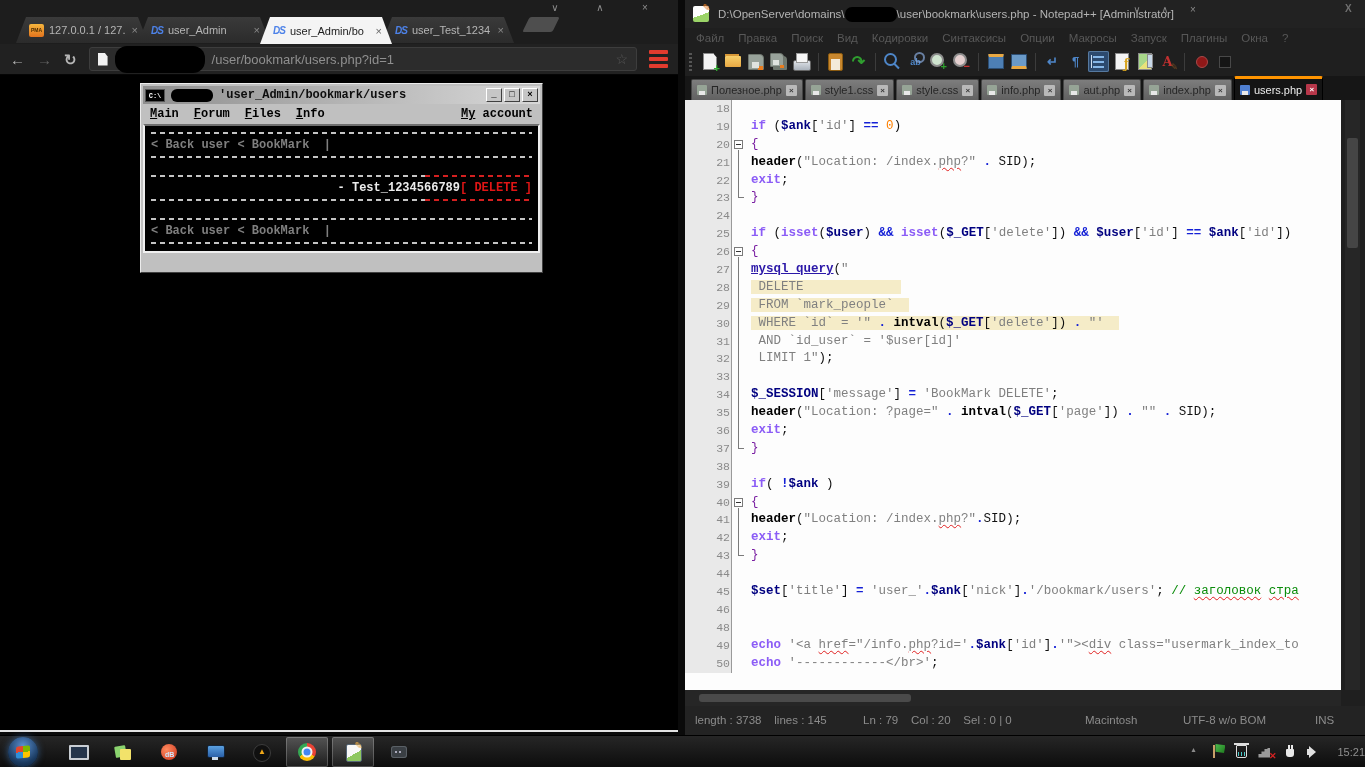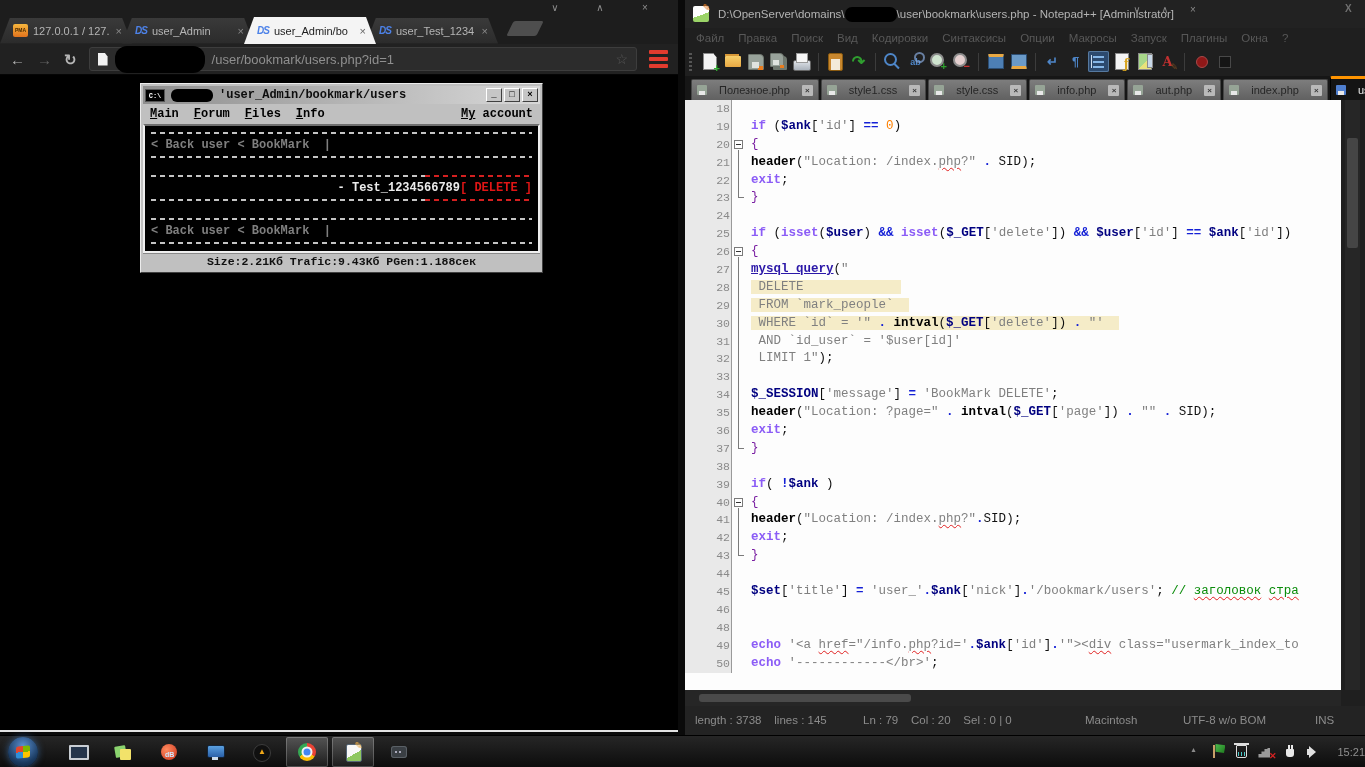--- a/index.html
+++ b/index.html
@@ -5,21 +5,21 @@
 *{margin:0;padding:0;box-sizing:border-box}
 html,body{width:1365px;height:767px;overflow:hidden;background:#050505;font-family:"Liberation Sans",sans-serif}
 #screen{position:absolute;inset:0;width:1365px;height:767px;background:#0a0a0a}
 i{font-style:normal}
 
 
 #browser{position:absolute;left:0;top:0;width:678px;height:732px;background:#000;border-bottom:2px solid #e2e2e2}
 .bw-top{position:relative;height:44px;background:#1d1d1d}
 #bw-ctl{position:absolute;top:2px;left:548px;width:104px;display:flex;justify-content:space-between}
 #bw-ctl .wc{color:#8e8e8e;font-size:10px;width:14px;text-align:center}
-#bw-tabs{position:absolute;left:0;bottom:0;display:flex;align-items:center;height:27px}
+#bw-tabs{position:absolute;left:16px;bottom:0;display:flex;align-items:flex-start;height:27px}
 .btab{position:relative;height:26px;display:flex;align-items:center;gap:5px;padding:0 10px 0 13px;width:132px;background:linear-gradient(#3a3a3a,#2b2b2b);color:#b5b5b5;font-size:11px;clip-path:polygon(10px 0,calc(100% - 10px) 0,100% 100%,0 100%);margin-right:-10px}
 .btab.active{background:#f4f4f4;color:#1c1c1c;z-index:4;height:27px}
 .btab .lbl{flex:1;white-space:nowrap;overflow:hidden}
 .btab .cls{font-size:11px;color:#8a8a8a}
 .btab.active .cls{color:#666}
 .fav-ds{font-weight:bold;font-style:italic;font-size:10px;color:#4d82e8;letter-spacing:-1px}
 .fav-pma{flex:0 0 15px;height:13px;background:linear-gradient(#f6b63d,#e2731d);border-radius:2px;color:#4a2c00;font-weight:bold;font-size:5px;line-height:13px;text-align:center}
 .newtab{width:30px;height:15px;background:#4e4e4e;transform:skewX(-26deg);border-radius:2px;margin:0 0 5px 22px}
 .bw-nav{height:31px;background:#212121;display:flex;align-items:center;gap:12px;padding:0 10px;border-bottom:1px solid #050505}
 .nav-ic{color:#b5b5b5;font-size:15px;font-weight:bold;line-height:1}
@@ -102,21 +102,21 @@
 .i-indent-guide::after{content:"";position:absolute;left:3px;top:4px;bottom:4px;width:1px;background:#cfe0f2}
 .i-function-list::before{content:"";width:12px;height:15px;background:#f4f4f4;border:1px solid #8a8a8a}
 .i-function-list::after{content:"ƒ";position:absolute;color:#d8a420;font-weight:bold;font-size:12px;right:3px;bottom:1px;font-family:"DejaVu Serif",serif}
 .i-document-map::before{content:"";width:12px;height:15px;background:linear-gradient(135deg,#a8d88a 0 55%,#e8e27a 55%);border:1px solid #8a8a8a}
 .i-document-map::after{content:"";position:absolute;right:2px;top:3px;width:4px;height:12px;background:#c8d8e8;border:1px solid #8a8a8a}
 .i-document-switcher::before{content:"A";color:#c23030;font-weight:bold;font-size:13px;font-family:"DejaVu Serif",serif}
 .i-document-switcher::after{content:"✎";position:absolute;right:0;bottom:0;color:#7a4a20;font-size:9px}
 .i-macro-record::before{content:"";width:10px;height:10px;border-radius:50%;background:#8f1818;border:1px solid #a84848}
 .i-macro-stop::before{content:"";width:10px;height:10px;background:#151515;border:1px solid #484848}
 #np-tabs{height:24px;display:flex;align-items:flex-end;padding-left:6px;background:#161616;gap:2px}
-.dtab{height:21px;display:flex;align-items:center;gap:12px;padding:0 5px;background:linear-gradient(#7d7d7d,#616161);border:1px solid #454545;border-bottom:none;border-radius:2px 2px 0 0;font-size:11px;color:#262626;white-space:nowrap}
+.dtab{height:21px;display:flex;align-items:center;gap:4px;padding:0 5px;background:linear-gradient(#7d7d7d,#616161);border:1px solid #454545;border-bottom:none;border-radius:2px 2px 0 0;font-size:11px;color:#262626;white-space:nowrap}
 .dtab .fl{width:10px;height:10px;background:#96a496;border-radius:1px;position:relative;flex:0 0 10px}
 .dtab .fl::after{content:"";position:absolute;left:2px;bottom:0;width:6px;height:4px;background:#e8e8e8}
 .dtab .dx{width:11px;height:11px;background:#b9b9b9;color:#3a3a3a;font-weight:bold;font-size:8px;line-height:11px;text-align:center;border-radius:1px}
 .dtab.active{height:24px;background:#141414;color:#ececec;border-color:#000;border-top:3px solid #ff9400}
 .dtab.active .fl{background:#4f7fd0}
 .dtab.active .dx{background:#b8374a;color:#fff}
 #np-edit{position:absolute;left:0;top:100px;width:656px;height:590px;background:#fdfdfd;overflow:hidden;font-family:"Liberation Mono","DejaVu Sans Mono",monospace}
 .cl{display:flex;height:17.9px;line-height:17.9px;white-space:pre}
 .ln{flex:0 0 46px;padding-right:1px;text-align:right;background:#e9e9e9;color:#8a8a8a;font-size:11.5px}
 .fm{flex:0 0 14px;position:relative;border-left:1px solid #9a9a9a;background:#fdfdfd}
@@ -277,21 +277,20 @@
             <div class="t-item"><span class="l">- Test_1234566789</span><span class="r">[ DELETE ]</span></div>
             <div class="t-dash2">
               <i class="g"></i>
               <i class="r"></i>
             </div>
             <div class="t-gap"></div>
             <div class="t-dash"></div>
             <div class="t-text">&lt; Back user &lt; BookMark  |</div>
             <div class="t-dash"></div>
           </div>
-        <div class="term-stat">Size:2.21Кб Trafic:9.43Кб PGen:1.188сек</div>
       </div>
     </div>
   </div>
 
   <div id="npp">
     <div class="np-title">
       <span class="np-ico"></span>
       <span class="tt">
         <span>D:\OpenServer\domains\</span>
         <span class="censor npt"></span>

